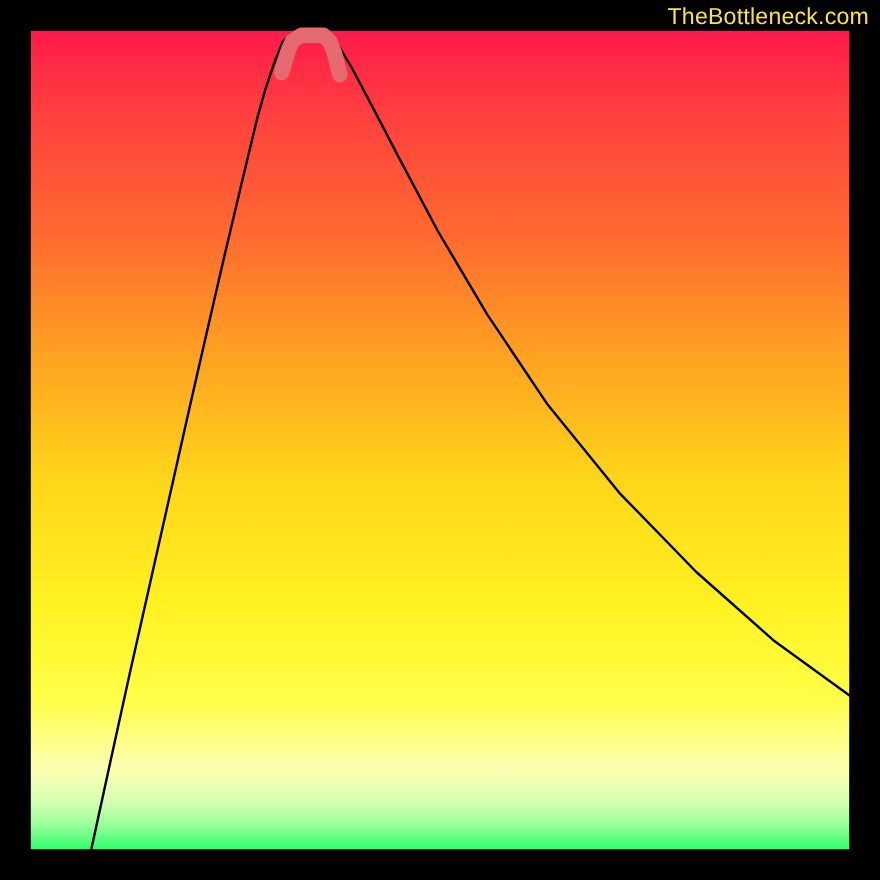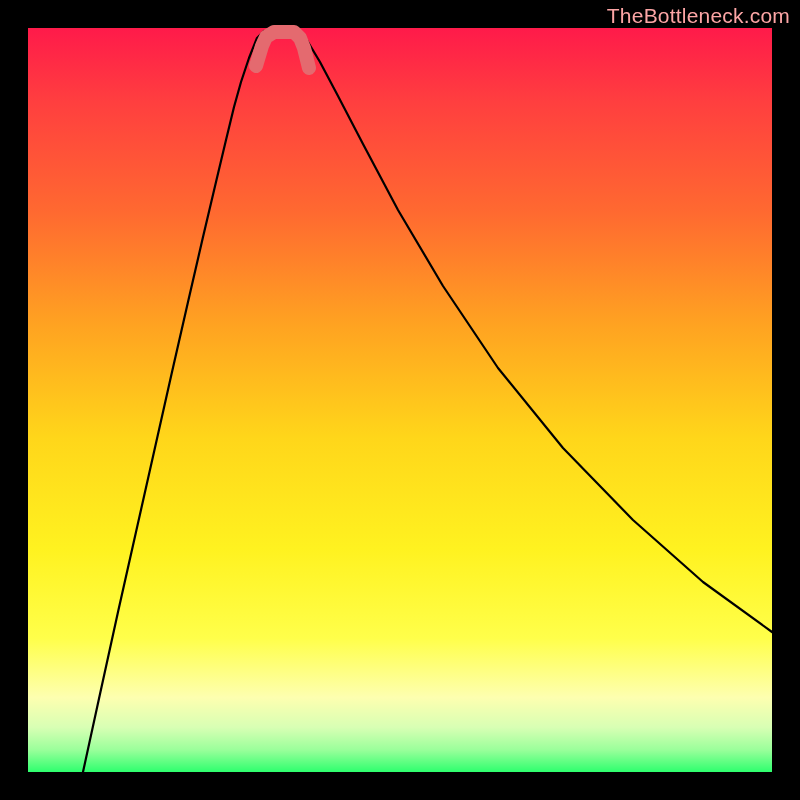--- a/index.html
+++ b/index.html
@@ -29,21 +29,21 @@
       #fdffb0 90%,
       #d8ffb4 94%,
       #9bff9b 97%,
       #2eff6e 100%
     );
   }
   .watermark {
     position: absolute;
     top: 4px;
     right: 10px;
-    color: #fca5a5;
+    color: #fde047;
     font-size: 21px;
     font-weight: 500;
     letter-spacing: 0.2px;
     user-select: none;
   }
   svg.plot {
     position: absolute;
     left: 0;
     top: 0;
     width: 744px;

